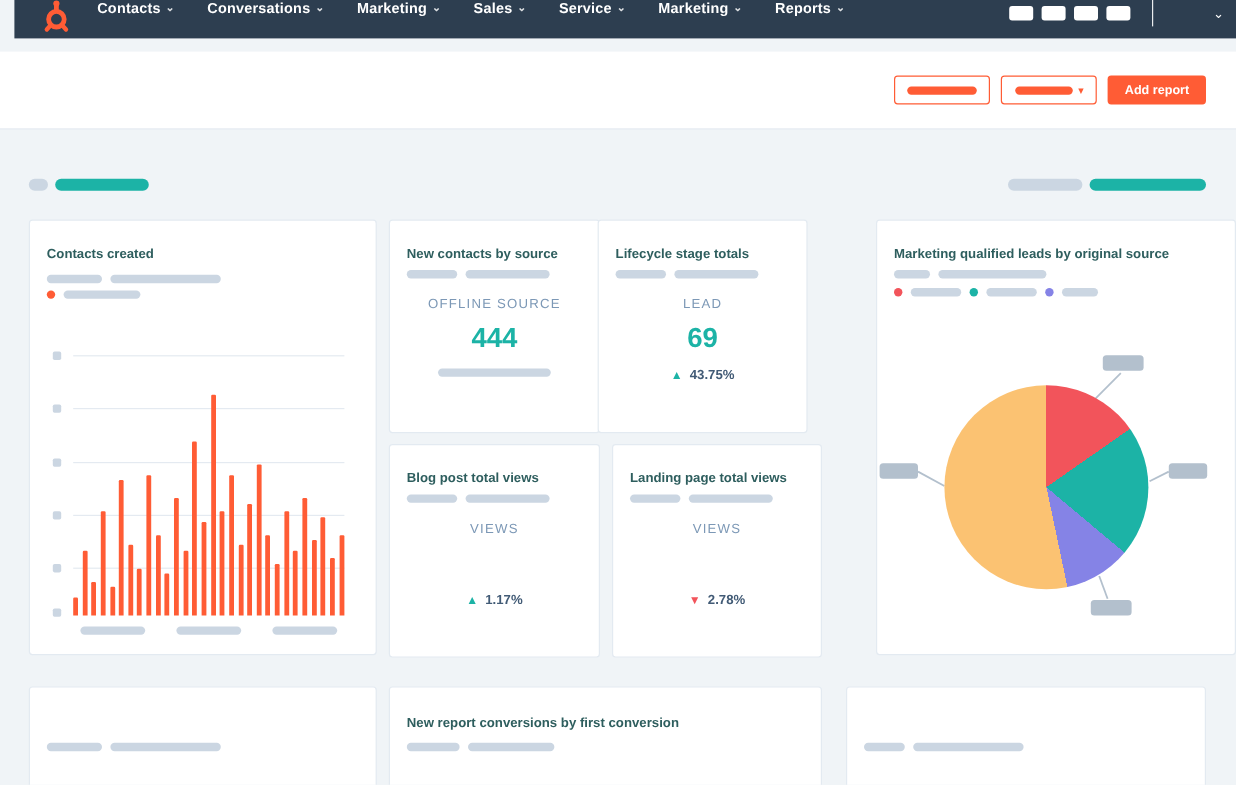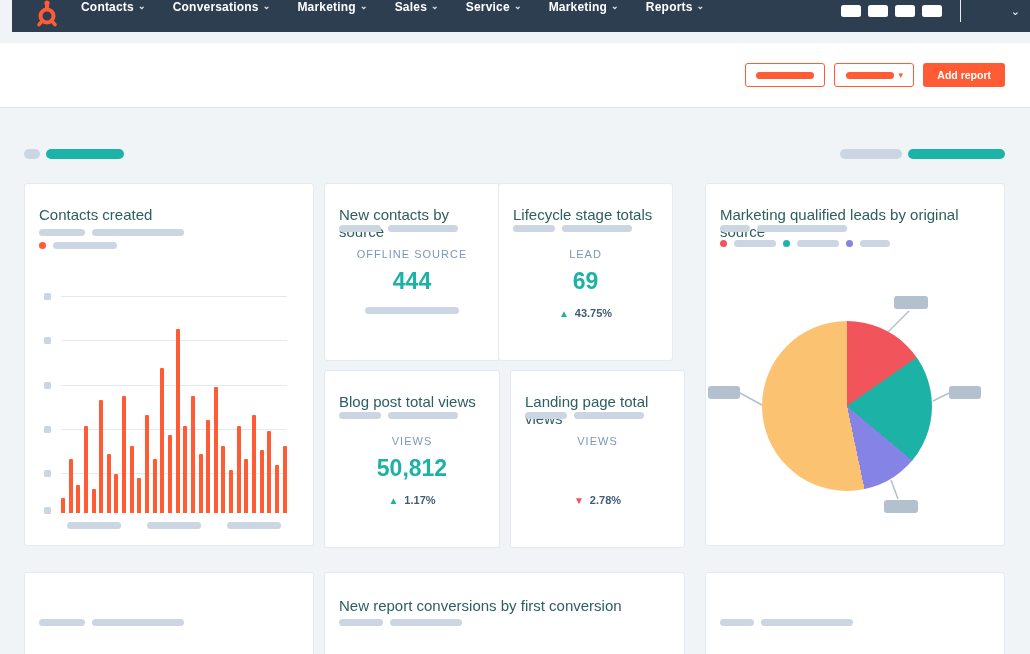--- a/index.html
+++ b/index.html
@@ -38,21 +38,21 @@
   .ph.orange{background:var(--orange);}
   .dd{color:var(--orange);font-size:9px;}
 
   
   .pill{position:absolute;height:10px;border-radius:5px;cursor:pointer;}
   .pill.gray{background:var(--placeholder);}
   .pill.teal{background:var(--teal);}
 
   
   .card{position:absolute;background:#fff;border:1px solid var(--card-border);border-radius:3px;}
-  .card-title{position:absolute;top:22px;left:14px;right:12px;font-size:15px;font-weight:400;color:var(--title-color);}
+  .card-title{position:absolute;top:22px;left:14px;right:12px;font-size:11px;font-weight:700;color:var(--title-color);}
   .ph-row{position:absolute;left:14px;display:flex;align-items:center;gap:7px;}
   .dot{width:7px;height:7px;border-radius:50%;display:inline-block;flex:none;}
 
   
   .chart{position:absolute;left:36px;top:112px;width:226px;height:217px;}
   .gridline{position:absolute;left:0;right:0;height:1px;background:#e4eaf1;}
   .ytick{position:absolute;left:-17px;width:7px;height:7px;background:var(--placeholder);border-radius:1.5px;}
   .bar-series{position:absolute;inset:0;display:flex;align-items:flex-end;justify-content:space-between;}
   .vbar{width:4px;border-radius:1px 1px 0 0;background:var(--orange);}
   .xaxis{position:absolute;left:36px;top:338px;width:226px;display:flex;justify-content:space-between;padding:0 6px;}
@@ -225,21 +225,21 @@
       <span class="ph" style="width:70px"></span>
     </div>
     <div class="m-caps">LEAD</div>
     <div class="m-value">69</div>
     <div class="m-extra">
       <span class="delta-icon-up">▲</span>
       <span class="delta-text">43.75%</span>
     </div>
   </section>
 
-  <section class="card" style="left:705px;top:183px;width:300px;height:363px">
+  <section class="card" style="left:730px;top:183px;width:300px;height:363px">
     <h2 class="card-title">Marketing qualified leads by original source</h2>
     <div class="ph-row" style="top:41px">
       <span class="ph" style="width:30px"></span>
       <span class="ph" style="width:90px"></span>
     </div>
     <div class="ph-row" style="top:56px">
       <span class="dot" style="background: rgb(242, 84, 91);"></span>
       <span class="ph" style="width:42px"></span>
       <span class="dot" style="background: rgb(28, 179, 166);"></span>
       <span class="ph" style="width:42px"></span>
@@ -259,21 +259,20 @@
     <span class="callout" style="left:178px;top:316px;width:34px"></span>
   </section>
 
   <section class="card" style="left:324px;top:370px;width:176px;height:178px">
     <h2 class="card-title">Blog post total views</h2>
     <div class="ph-row" style="top:41px">
       <span class="ph" style="width:42px"></span>
       <span class="ph" style="width:70px"></span>
     </div>
     <div class="m-caps">VIEWS</div>
-    <div class="m-value">50,812</div>
     <div class="m-extra">
       <span class="delta-icon-up">▲</span>
       <span class="delta-text">1.17%</span>
     </div>
   </section>
 
   <section class="card" style="left:510px;top:370px;width:175px;height:178px">
     <h2 class="card-title">Landing page total views</h2>
     <div class="ph-row" style="top:41px">
       <span class="ph" style="width:42px"></span>

